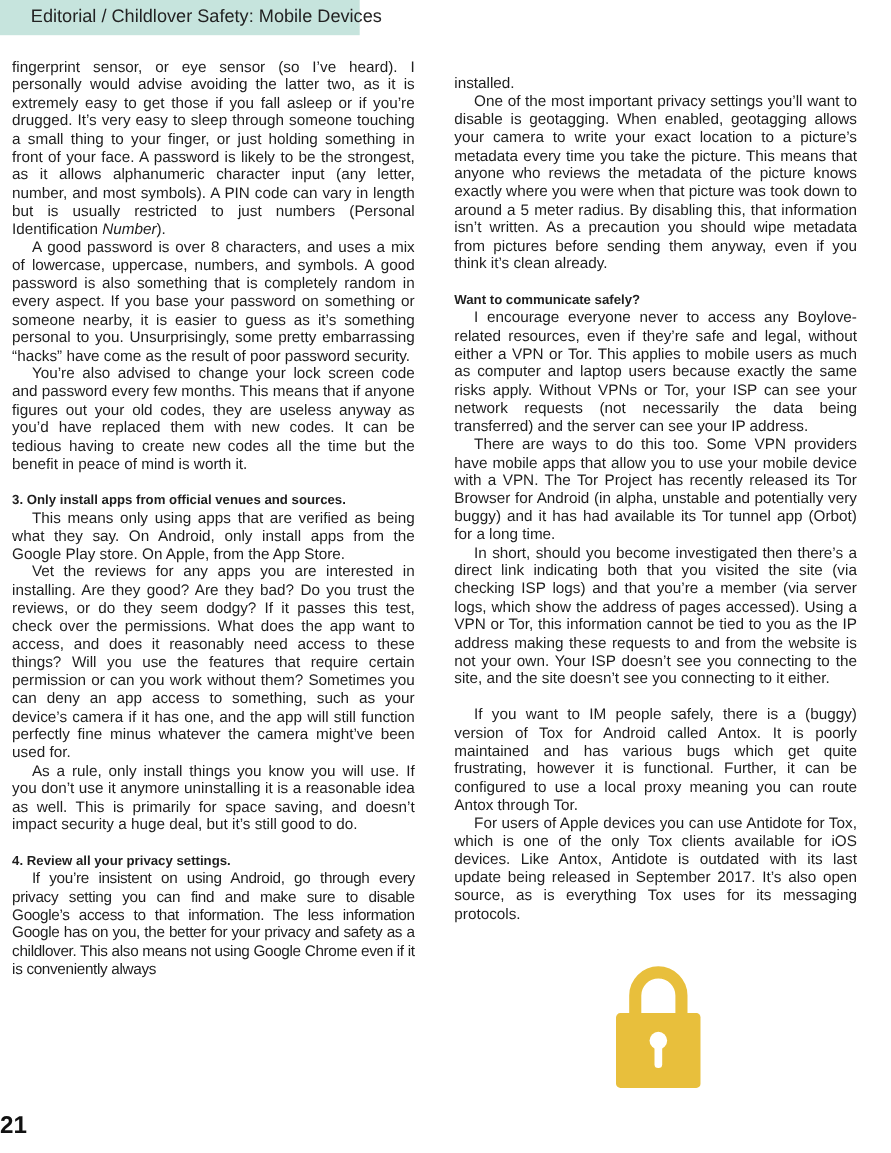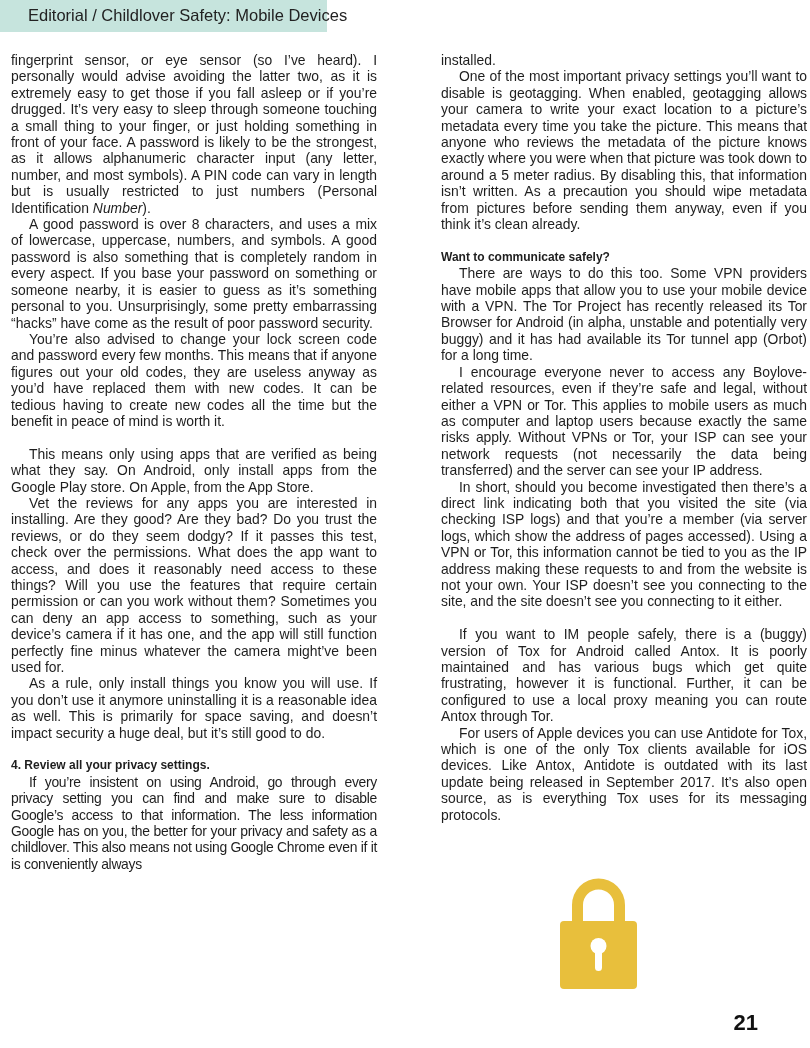--- a/index.html
+++ b/index.html
@@ -34,21 +34,21 @@
     position: absolute;
     top: 52px;
     width: 366px;
     font-family: "Liberation Sans", sans-serif;
     font-size: 13.9px;
     line-height: 16.4px;
     text-align: justify;
     color: #1e1e1e;
   }
   .col-left { left: 11px; }
-  .col-right { left: 441px; }
+  .col-right { left: 413px; margin-top: 15px; }
   .column p {
     margin: 0;
     text-indent: 18px;
   }
   .column p.noindent { text-indent: 0; }
   .column h3 {
     margin: 0;
     font-size: 12px;
     line-height: 16.4px;
     font-weight: bold;
@@ -65,54 +65,55 @@
     left: 560px;
     top: 871px;
     width: 77px;
     height: 118px;
   }
   .page-number {
     position: absolute;
     left: 0;
     width: 758px;
     top: 1010px;
-    text-align: right;
+    text-align: left;
     font-family: "Liberation Sans", sans-serif;
     font-weight: bold;
     font-size: 22px;
     color: #111;
   }
 </style>
 </head>
 <body>
 
 <div class="header-bar" style="background: rgb(198, 228, 221); padding-left: 28px;">
   <span>Editorial / Childlover Safety: Mobile Devices</span>
 </div>
 
 <div class="column col-left">
   <p class="noindent"><span>fingerprint sensor, or eye sensor (so I’ve heard). I personally would advise avoiding the latter two, as it is extremely easy to get those if you fall asleep or if you’re drugged. It’s very easy to sleep through someone touching a small thing to your finger, or just holding something in front of your face. A password is likely to be the strongest, as it allows alphanumeric character input (any letter, number, and most symbols). A PIN code can vary in length but is usually restricted to just numbers (Personal Identification </span><em>Number</em><span>).</span></p>
   <p>A good password is over 8 characters, and uses a mix of lowercase, uppercase, numbers, and symbols. A good password is also something that is completely random in every aspect. If you base your password on something or someone nearby, it is easier to guess as it’s something personal to you. Unsurprisingly, some pretty embarrassing “hacks” have come as the result of poor password security.</p>
   <p>You’re also advised to change your lock screen code and password every few months. This means that if anyone figures out your old codes, they are useless anyway as you’d have replaced them with new codes. It can be tedious having to create new codes all the time but the benefit in peace of mind is worth it.</p>
   <div class="gap"></div>
+  <h3>3. Only install apps from official venues and sources.</h3>
   <p>This means only using apps that are verified as being what they say. On Android, only install apps from the Google Play store. On Apple, from the App Store.</p>
   <p>Vet the reviews for any apps you are interested in installing. Are they good? Are they bad? Do you trust the reviews, or do they seem dodgy? If it passes this test, check over the permissions. What does the app want to access, and does it reasonably need access to these things? Will you use the features that require certain permission or can you work without them? Sometimes you can deny an app access to something, such as your device’s camera if it has one, and the app will still function perfectly fine minus whatever the camera might’ve been used for.</p>
   <p>As a rule, only install things you know you will use. If you don’t use it anymore uninstalling it is a reasonable idea as well. This is primarily for space saving, and doesn’t impact security a huge deal, but it’s still good to do.</p>
   <div class="gap"></div>
   <h3>4. Review all your privacy settings.</h3>
   <p class="condensed">If you’re insistent on using Android, go through every privacy setting you can find and make sure to disable Google’s access to that information. The less information Google has on you, the better for your privacy and safety as a childlover. This also means not using Google Chrome even if it is conveniently always</p>
 </div>
 
 <div class="column col-right">
   <p class="noindent">installed.</p>
   <p>One of the most important privacy settings you’ll want to disable is geotagging. When enabled, geotagging allows your camera to write your exact location to a picture’s metadata every time you take the picture. This means that anyone who reviews the metadata of the picture knows exactly where you were when that picture was took down to around a 5 meter radius. By disabling this, that information isn’t written. As a precaution you should wipe metadata from pictures before sending them anyway, even if you think it’s clean already.</p>
   <div class="gap"></div>
   <h3>Want to communicate safely?</h3>
+  <p>I encourage everyone never to access any Boylove-related resources, even if they’re safe and legal, without either a VPN or Tor. This applies to mobile users as much as computer and laptop users because exactly the same risks apply. Without VPNs or Tor, your ISP can see your network requests (not necessarily the data being transferred) and the server can see your IP address.</p>
   <p>There are ways to do this too. Some VPN providers have mobile apps that allow you to use your mobile device with a VPN. The Tor Project has recently released its Tor Browser for Android (in alpha, unstable and potentially very buggy) and it has had available its Tor tunnel app (Orbot) for a long time.</p>
-  <p>I encourage everyone never to access any Boylove-related resources, even if they’re safe and legal, without either a VPN or Tor. This applies to mobile users as much as computer and laptop users because exactly the same risks apply. Without VPNs or Tor, your ISP can see your network requests (not necessarily the data being transferred) and the server can see your IP address.</p>
   <p>In short, should you become investigated then there’s a direct link indicating both that you visited the site (via checking ISP logs) and that you’re a member (via server logs, which show the address of pages accessed). Using a VPN or Tor, this information cannot be tied to you as the IP address making these requests to and from the website is not your own. Your ISP doesn’t see you connecting to the site, and the site doesn’t see you connecting to it either.</p>
   <div class="gap"></div>
   <p>If you want to IM people safely, there is a (buggy) version of Tox for Android called Antox. It is poorly maintained and has various bugs which get quite frustrating, however it is functional. Further, it can be configured to use a local proxy meaning you can route Antox through Tor.</p>
   <p>For users of Apple devices you can use Antidote for Tox, which is one of the only Tox clients available for iOS devices. Like Antox, Antidote is outdated with its last update being released in September 2017. It’s also open source, as is everything Tox uses for its messaging protocols.</p>
 </div>
 
 <svg class="lock-icon" viewBox="0 0 77 118" xmlns="http://www.w3.org/2000/svg">
   <path d="M12 52 V34 A26.5 26.5 0 0 1 65 34 V52 H54 V34 A15.5 15.5 0 0 0 23 34 V52 Z" fill="#e8bf3c"></path>
   <rect x="0" y="50" width="77" height="68" rx="4" ry="4" fill="#e8bf3c"></rect>
   <circle cx="38.5" cy="75" r="8" fill="#ffffff"></circle>

